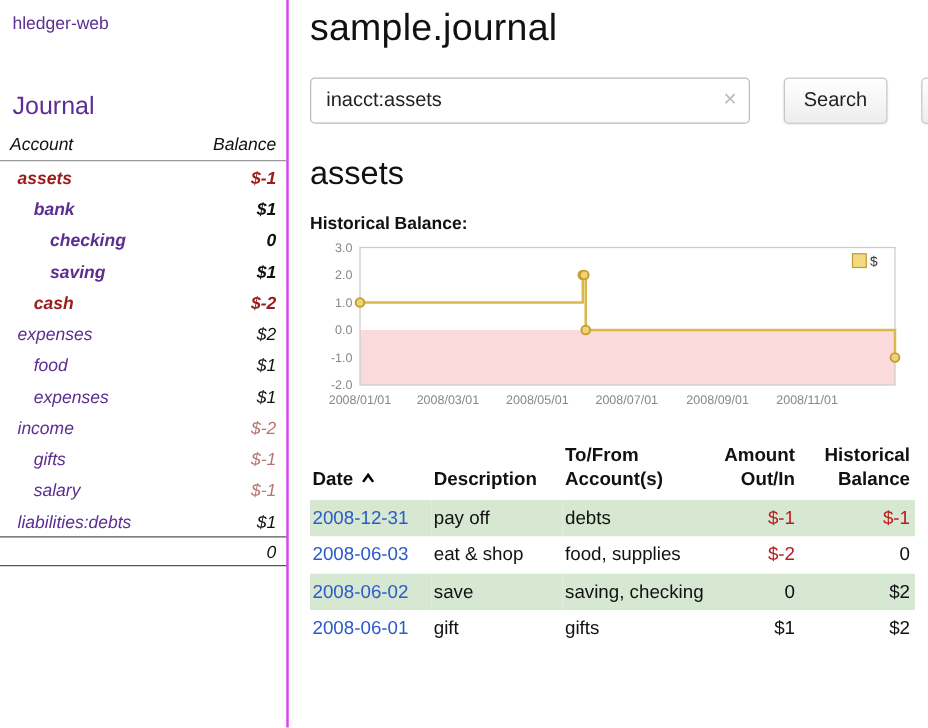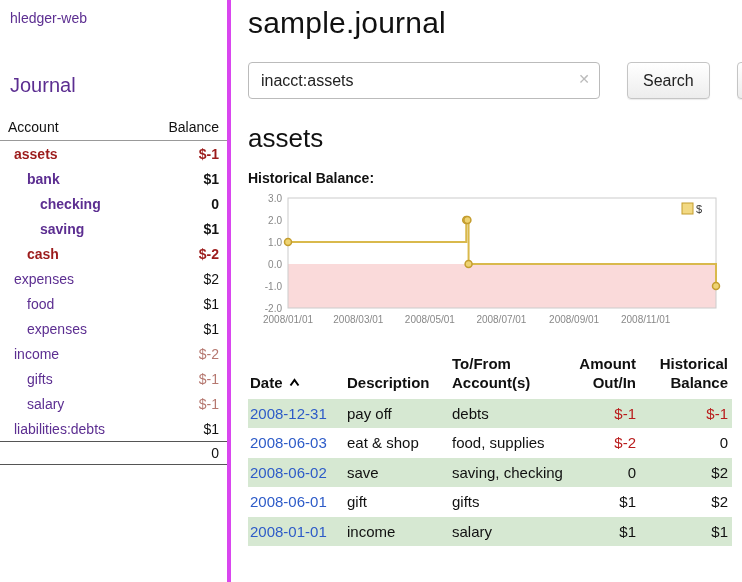--- a/index.html
+++ b/index.html
@@ -1,22 +1,22 @@
 <!DOCTYPE html>
 <html style="--purple: #5c2e91; --maroon: #9c1b1b; --muted_red: #b5776f; --neg_red: #b91c1c; --link_blue: #2d5bc8; --row_green: #d6e8d2;"><head>
 <meta charset="utf-8">
 <style>
   * { box-sizing: border-box; margin: 0; padding: 0; }
   html,body { width:742px; height:582px; background:#fff; font-family:"Liberation Sans","DejaVu Sans",sans-serif; color:#111; overflow:hidden; }
 
   
-  .sidebar { position:absolute; left:0; top:0; width:231px; height:582px; border-right:4px solid #d946ef; }
+  .sidebar { position:absolute; left:0; top:0; width:231px; height:582px; border-right:2px solid #d946ef; }
   .brand { display:block; color:var(--purple); font-size:14px; text-decoration:none; padding:10px 0 0 10px; }
   .nav-journal { display:block; color:var(--purple); font-size:20px; text-decoration:none; padding:48px 0 0 10px; }
-  .acct-table { margin-top:18px; font-size:14px; }
+  .acct-table { margin-top:6px; font-size:14px;font-style:italic; }
   .acct-head { display:flex; justify-content:space-between; padding:4px 8px 5px 8px; border-bottom:1px solid #999; }
   .arow { display:flex; justify-content:space-between; align-items:center; height:25px; padding:0 8px; }
   .aname { text-decoration:none; color:var(--purple); white-space:nowrap; }
   .aname.maroon { color:var(--maroon); }
   .aname.i1 { padding-left:6px; } .aname.i2 { padding-left:19px; } .aname.i3 { padding-left:32px; }
   .b { font-weight:bold; }
   .abal { color:#111; }
   .abal.neg { color:var(--maroon); }
   .abal.muted { color:var(--muted_red); }
   .acct-total { border-top:1px solid #555; border-bottom:1px solid #555; text-align:right; padding:3px 8px; font-size:14px; }
@@ -195,22 +195,15 @@
           <td class="r">0</td>
           <td class="r">$2</td>
         </tr>
         <tr>
           <td><a href="#">2008-06-01</a></td>
           <td>gift</td>
           <td>gifts</td>
           <td class="r">$1</td>
           <td class="r">$2</td>
         </tr>
-        <tr>
-          <td><a href="#">2008-01-01</a></td>
-          <td>income</td>
-          <td>salary</td>
-          <td class="r">$1</td>
-          <td class="r">$1</td>
-        </tr>
       </tbody>
   </table>
 </div>
 
 </body></html>

